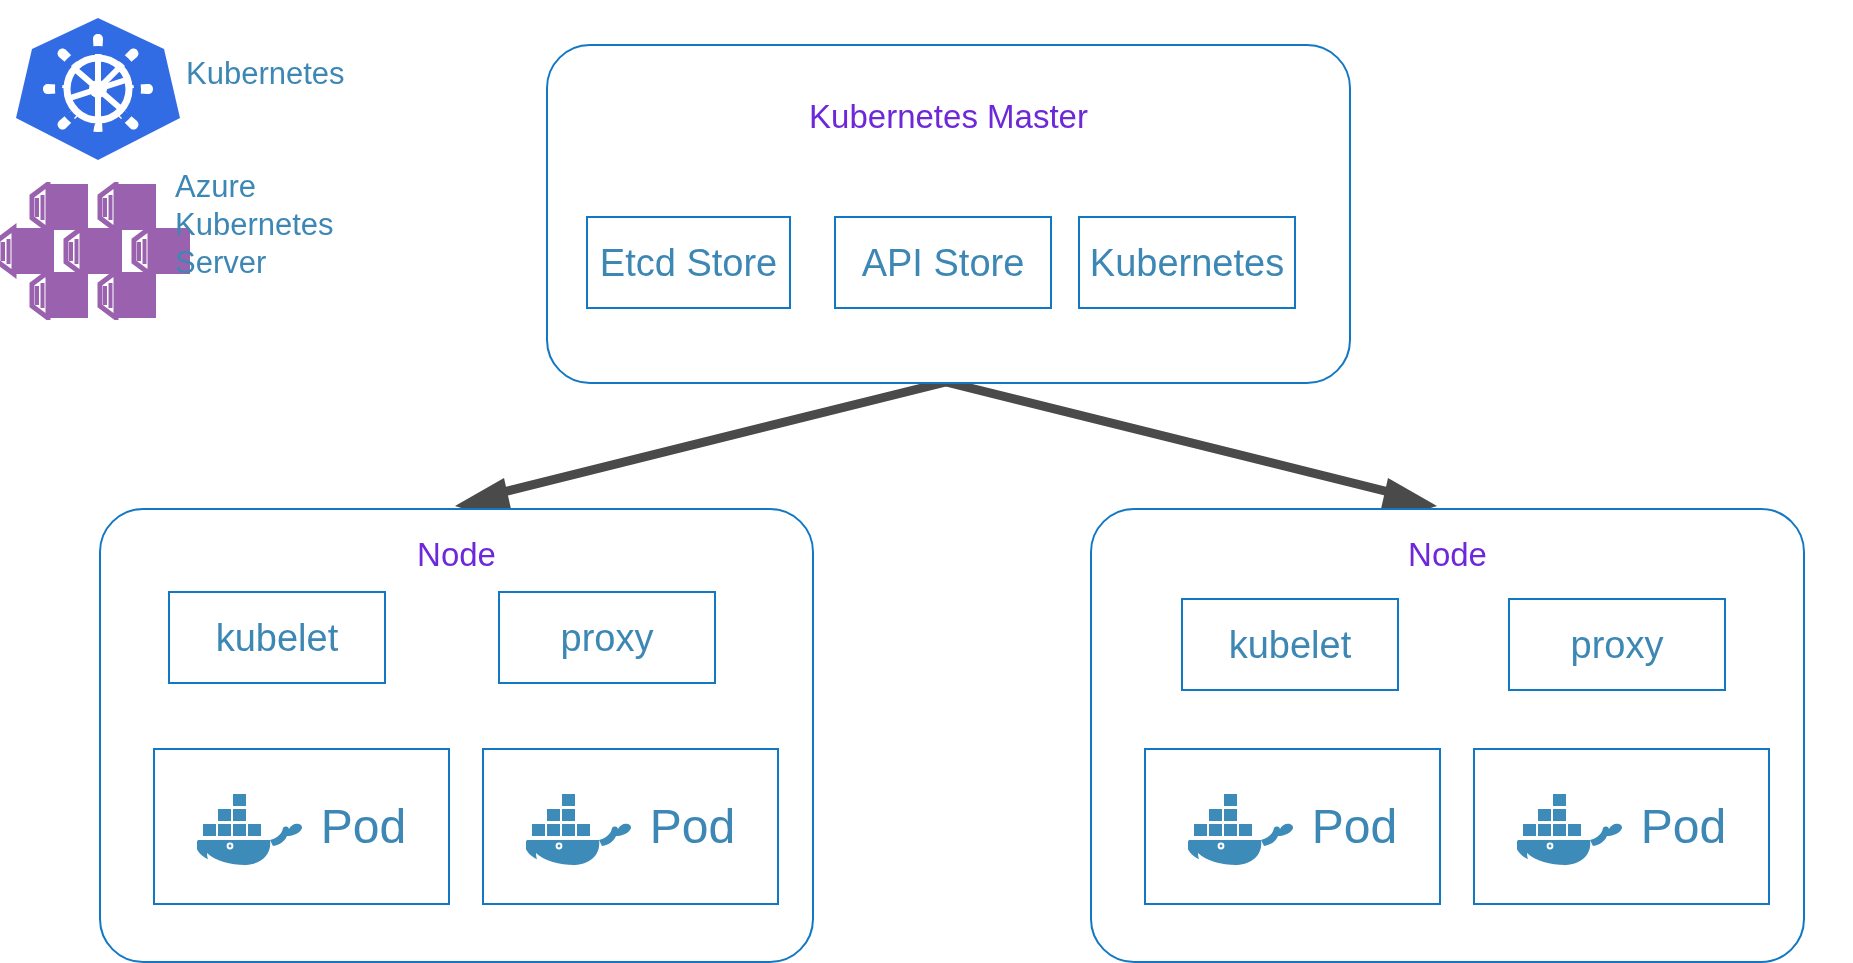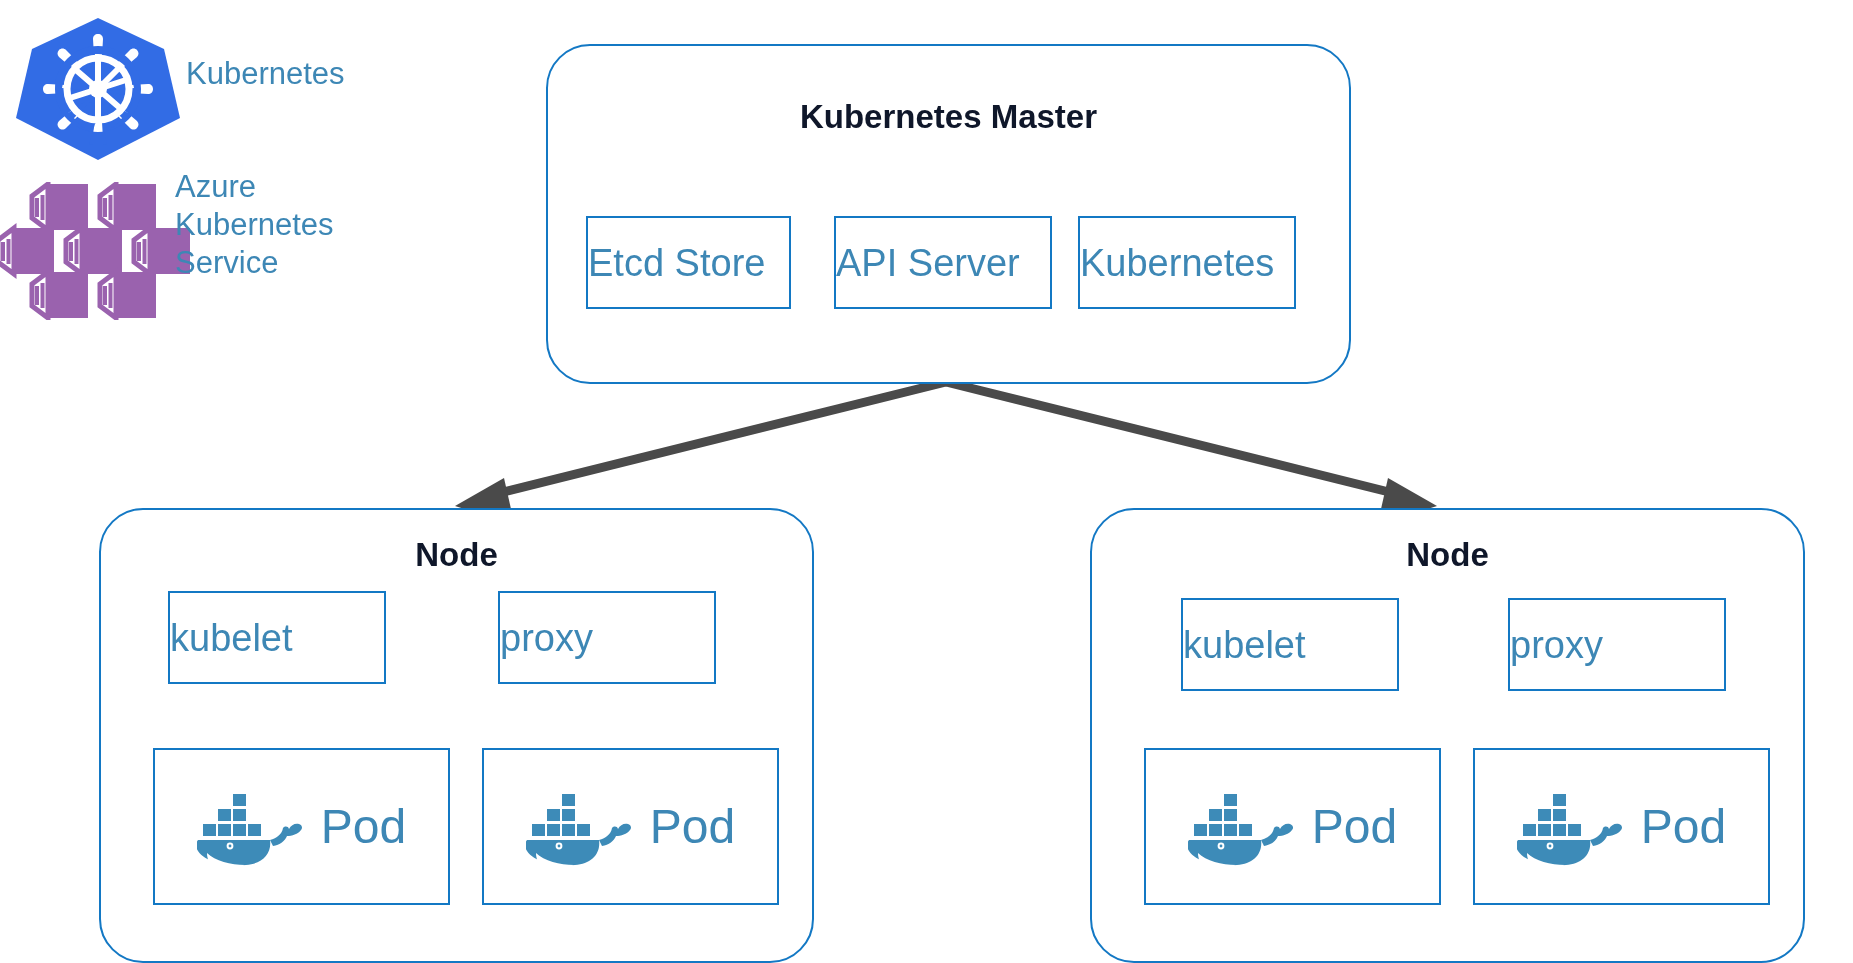--- a/index.html
+++ b/index.html
@@ -39,33 +39,34 @@
     border: 2.5px solid #1378c4;
     border-radius: 44px;
     background: #ffffff;
     box-sizing: border-box;
   }
   .box-title {
     position: absolute;
     left: 0;
     width: 100%;
     text-align: center;
-    color: #0f172a;
+    color: #6d28d9;
     font-size: 33px;
-    font-weight: 700;
+    font-weight: 400;
   }
 
   
   .rect-box {
     position: absolute;
     border: 2.5px solid #1378c4;
     background: #ffffff;
     box-sizing: border-box;
     display: flex;
     align-items: center;
+    justify-content: center;
   }
   .rect-label {
     color: #3d87b5;
     font-size: 38px;
     font-weight: 400;
     line-height: 1;
   }
   .pod-box {
     position: absolute;
     border: 2.5px solid #1378c4;
@@ -154,39 +155,39 @@
     <use href="#aks-cube" x="32" y="2"></use>
     <use href="#aks-cube" x="100" y="2"></use>
     <use href="#aks-cube" x="-2" y="46"></use>
     <use href="#aks-cube" x="66" y="46"></use>
     <use href="#aks-cube" x="134" y="46"></use>
     <use href="#aks-cube" x="32" y="90"></use>
     <use href="#aks-cube" x="100" y="90"></use>
   </svg>
   <div class="legend-label" id="aks-label">Azure
 Kubernetes
-Service</div>
+Server</div>
 
   <svg id="arrows" viewBox="0 0 1853 963">
     <g stroke="#4a4a4a" stroke-width="9" fill="none">
       <line x1="946" y1="382" x2="487" y2="496"></line>
       <line x1="946" y1="382" x2="1405" y2="496"></line>
     </g>
     <polygon points="455,506 504,478 511,509 499,520" fill="#4a4a4a"></polygon>
     <polygon points="1437,506 1388,478 1381,509 1393,520" fill="#4a4a4a"></polygon>
   </svg>
 
   <div class="round-box" id="master-box" style="left:546px; top:44px; width:805px; height:340px;">
     <div class="box-title" style="top:52px;">Kubernetes Master</div>
 
     <div class="rect-box" style="left:38px;  top:170px; width:205px; height:93px;">
       <span class="rect-label">Etcd Store</span>
     </div>
     <div class="rect-box" style="left:286px; top:170px; width:218px; height:93px;">
-      <span class="rect-label">API Server</span>
+      <span class="rect-label">API Store</span>
     </div>
     <div class="rect-box" style="left:530px; top:170px; width:218px; height:93px;">
       <span class="rect-label">Kubernetes</span>
     </div>
   </div>
 
   <div class="round-box" id="node-left-box" style="left:99px; top:508px; width:715px; height:455px;">
     <div class="box-title" style="top:26px;">Node</div>
 
     <div class="rect-box" style="left:67px;  top:81px; width:218px; height:93px;">

